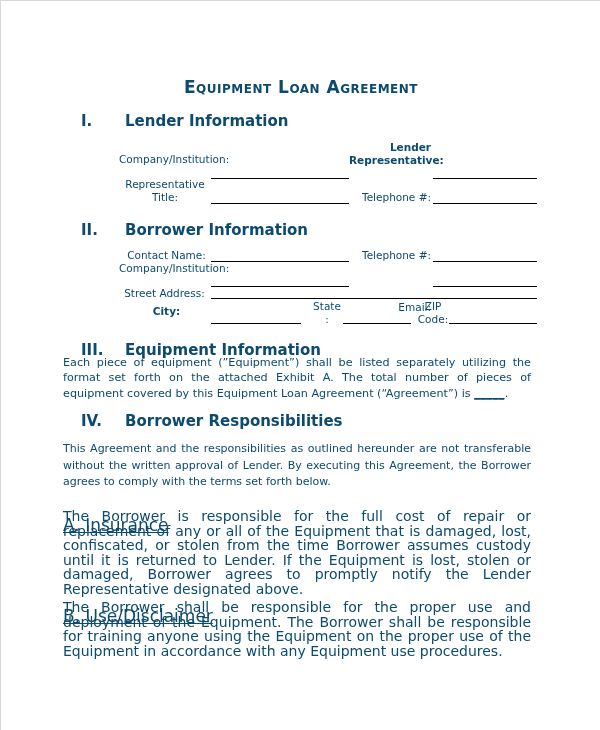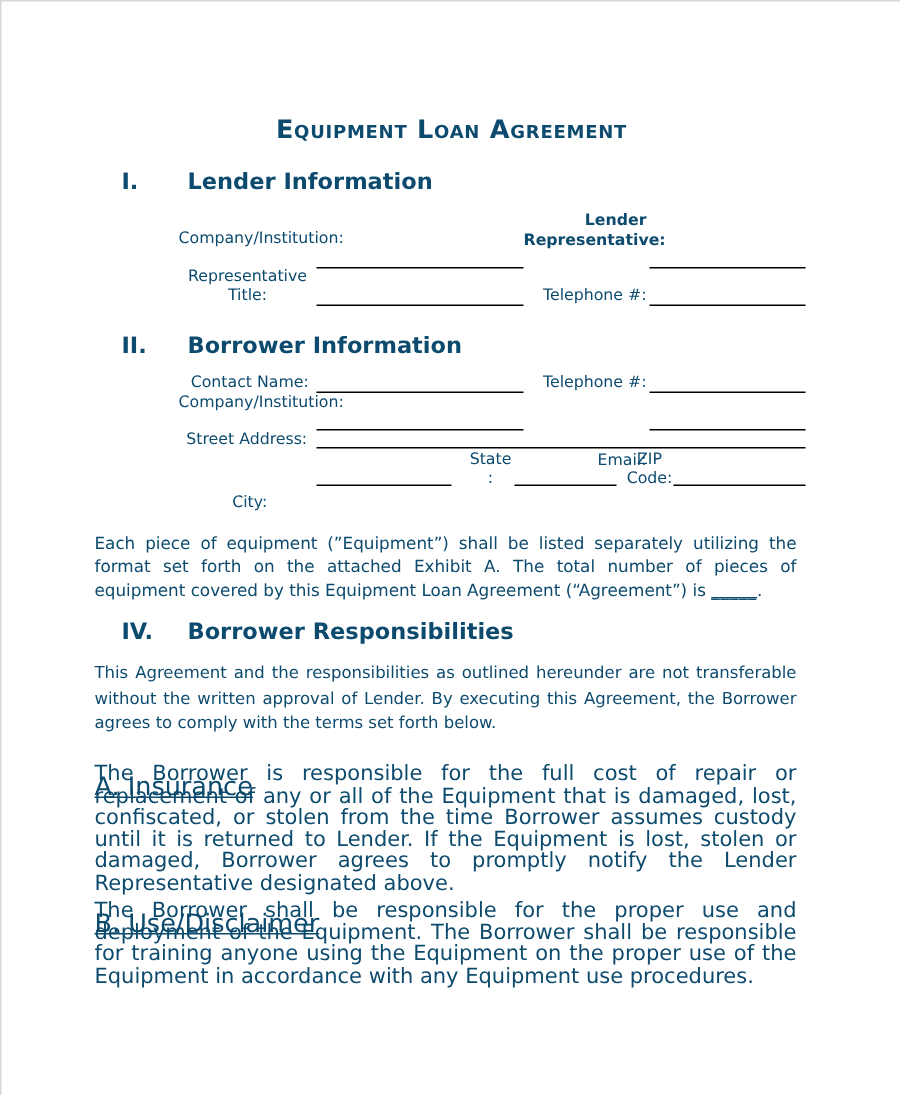--- a/index.html
+++ b/index.html
@@ -132,38 +132,41 @@
 
   <div class="section-head" style="left:80px; top:220px;">
     <span class="numeral">II.</span><span>Borrower Information</span>
   </div>
 
   <div class="form-block">
 
     <div class="lbl-left" style="left:118px; top:248px; width:95px;">Contact Name:</div>
     <div class="lbl-left" style="left:118px; top:261px; width:92px;">Company/Institution:</div>
     <div class="lbl-left" style="left:116px; top:286px; width:95px;">Street Address:</div>
-    <div class="lbl-left" style="left:118px; top:328px; width:95px;">City:</div>
+    <div class="lbl-left" style="left:118px; top:304px; width:95px;font-weight:bold;">City:</div>
 
     <div class="lbl-right" style="left:348px; top:248px; width:82px;">Telephone #:</div>
     <div class="lbl-right" style="left:348px; top:288px; width:82px;margin-top:12px;">Email:</div>
 
     <div class="lbl-left" style="left:310px; top:299px; width:32px;">State :</div>
     <div class="lbl-left" style="left:416px; top:299px; width:32px;">ZIP Code:</div>
 
     <div class="rule" style="left:210px; top:260px; width:138px;"></div>
     <div class="rule" style="left:210px; top:285px; width:138px;"></div>
     <div class="rule" style="left:210px; top:297px; width:326px;"></div>
     <div class="rule" style="left:432px; top:260px; width:104px;"></div>
     <div class="rule" style="left:432px; top:285px; width:104px;"></div>
     <div class="rule" style="left:210px; top:322px; width:90px;"></div>
     <div class="rule" style="left:342px; top:322px; width:68px;"></div>
     <div class="rule" style="left:448px; top:322px; width:88px;"></div>
   </div>
 
+  <div class="section-head" style="left:80px; top:340px;">
+    <span class="numeral">III.</span><span>Equipment Information</span>
+  </div>
 
   <div class="para small lastline-left" style="top:354px;"><span>Each piece of equipment (”Equipment”) shall be listed separately utilizing the format set forth on the attached Exhibit A.  The total number of pieces of equipment covered by this Equipment Loan Agreement (“Agreement”) is </span><span class="blank-fill">_____</span><span>.</span></div>
 
   <div class="section-head" style="left:80px; top:411px;">
     <span class="numeral">IV.</span><span>Borrower Responsibilities</span>
   </div>
 
   <div class="para large lastline-left" style="top:440px;">This Agreement and the responsibilities as outlined hereunder are not transferable without the written approval of Lender.   By executing this Agreement, the Borrower agrees to comply with the terms set forth below.</div>
 
   <div class="sub-head" style="top:494px;">A. Insurance</div>

